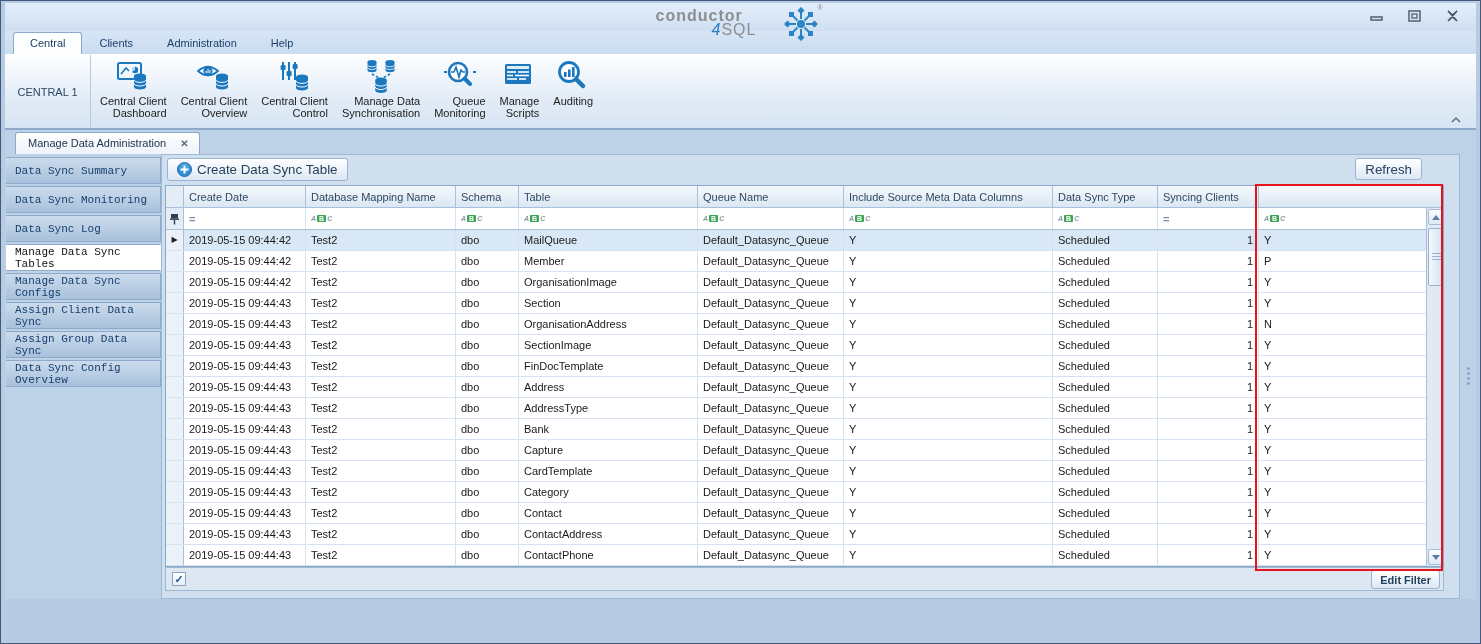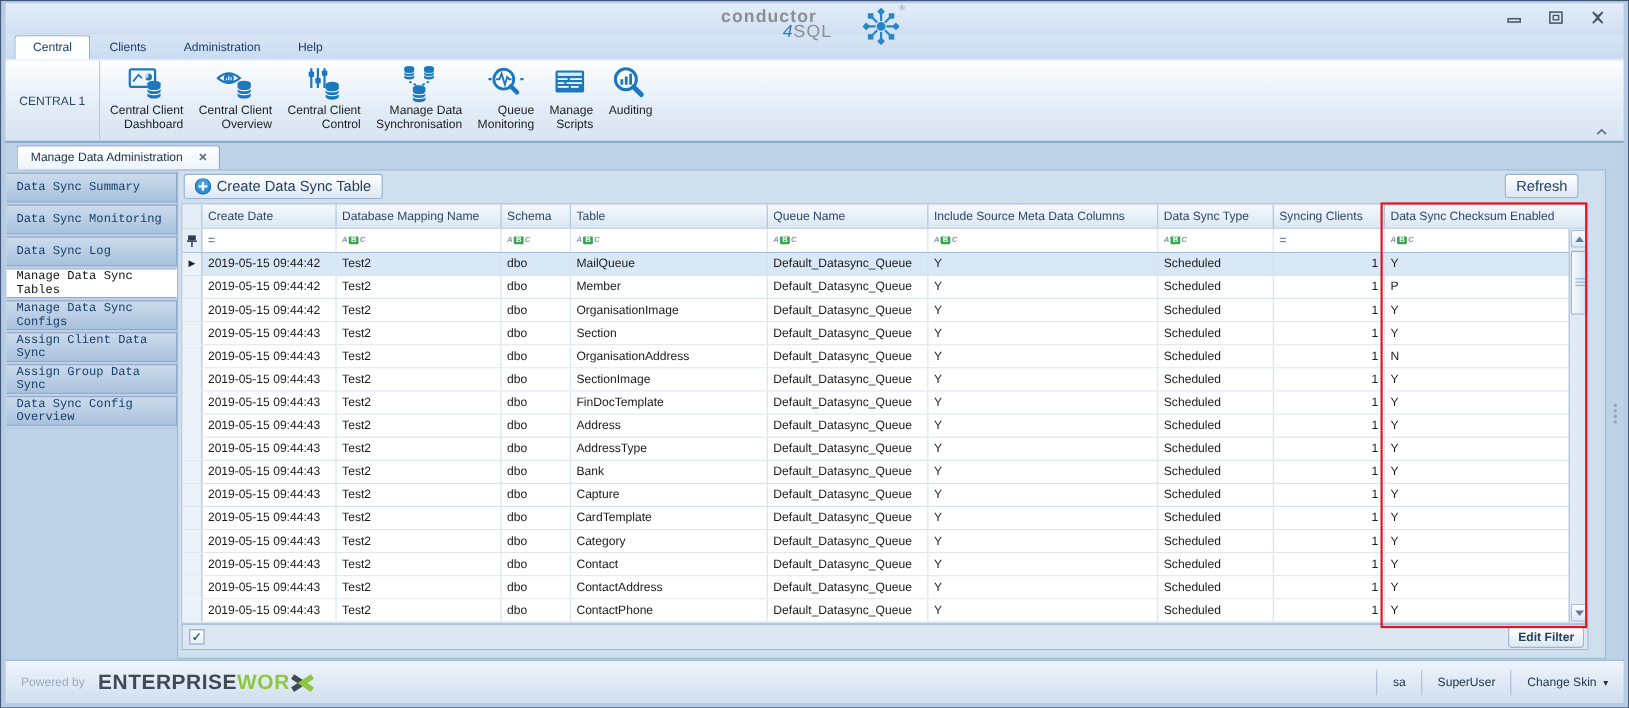--- a/index.html
+++ b/index.html
@@ -47,21 +47,21 @@
   
   .content { position:absolute; left:4px; right:4px; top:153px; height:445px; background:#bdd1e7; }
 
   .sidebar { position:absolute; left:1px; top:3px; width:155px; }
   .sb-item { height:27px; margin-bottom:2px; display:flex; align-items:center; padding-left:9px;
     background:linear-gradient(#cbdbec,#a9c1dc); border:1px solid #8ea9c9; border-left:none; color:#173f6d; cursor:pointer;font-family:Liberation Mono, monospace; }
   .sb-item.active { background:#ffffff; border-color:#8ea9c9; border-right-color:#fff; color:#0f1215; }
 
   .main { position:absolute; left:156px; top:0; width:1299px; height:445px; background:#cfdfee; border:1px solid #9fb8d4; }
 
-  .toolbar { position:absolute; left:0; right:4px; top:0; height:42px; }
+  .toolbar { position:absolute; left:0; right:17px; top:0; height:42px; }
   .btn { background:linear-gradient(#ffffff,#dcE8f4); border:1px solid #9ab4d2; border-radius:3px; color:#24415f;
     display:inline-flex; align-items:center; gap:5px; padding:3px 9px; cursor:pointer; }
   .create-btn { position:absolute; left:5px; top:3px; height:23px; }
   .refresh-btn { position:absolute; right:20px; top:3px; height:22px; }
 
   
   .grid { position:absolute; left:3px; top:30px; width:1279px; border:1px solid #8ca9c9; background:#fff; }
   .g-row { display:flex; }
   .g-head { height:22px; background:linear-gradient(#f4f8fc,#dbe7f3); border-bottom:1px solid #a9c0da; }
   .g-head .g-cell { border-right:1px solid #a9c0da; color:#2f4763; display:flex; align-items:center; padding:0 5px; overflow:hidden; white-space:nowrap; }
@@ -364,21 +364,20 @@
         <div class="g-row g-head" id="grid-head">
             <div class="g-ind"></div>
             <div class="g-cell w-date">Create Date</div>
             <div class="g-cell w-mapping">Database Mapping Name</div>
             <div class="g-cell w-schema">Schema</div>
             <div class="g-cell w-table">Table</div>
             <div class="g-cell w-queue">Queue Name</div>
             <div class="g-cell w-meta">Include Source Meta Data Columns</div>
             <div class="g-cell w-type">Data Sync Type</div>
             <div class="g-cell w-clients">Syncing Clients</div>
-            <div class="g-cell w-checksum">Data Sync Checksum Enabled</div>
           </div>
         <div class="g-body" id="grid-body">
             <div class="g-row g-filter">
               <div class="g-ind">
                 <svg width="9" height="12" viewBox="0 0 9 12">
                   <rect x="1" y="1" width="7" height="4.5" fill="#2f3e52"></rect>
                   <rect x="0" y="5.5" width="9" height="1.4" fill="#2f3e52"></rect>
                   <line x1="4.5" y1="7" x2="4.5" y2="11.5" stroke="#2f3e52" stroke-width="1.4"></line>
                 </svg>
               </div>
@@ -654,35 +653,14 @@
           <span>Edit Filter</span>
         </button>
       </div>
 
       <div class="right-strip" style="position:absolute;right:-16px;top:0;height:100%;">
         <span class="strip-grip"></span>
       </div>
     </div>
   </div>
 
-  <div class="statusbar">
-    <span class="powered">Powered by</span>
-    <span class="ewx">
-      <span class="p1">ENTERPRISE</span>
-        <span class="p2">WOR</span>
-      <span style="margin-left:1px;">
-        <svg width="22" height="18" viewBox="0 0 22 18">
-          <path d="M2,3 L11,9 L2,15" stroke="#3f4a55" stroke-width="5" fill="none"></path>
-          <path d="M20,3 L11,9 L20,15" stroke="#8dc63f" stroke-width="5" fill="none"></path>
-        </svg>
-      </span>
-    </span>
-    <span class="status-right" id="status-right">
-        <span class="status-item">sa</span>
-        <span class="status-item">SuperUser</span>
-        <span class="status-item">
-          <span>Change Skin</span>
-          <span class="caret">▾</span>
-        </span>
-      </span>
-  </div>
 
 </div>
 
 </body></html>

